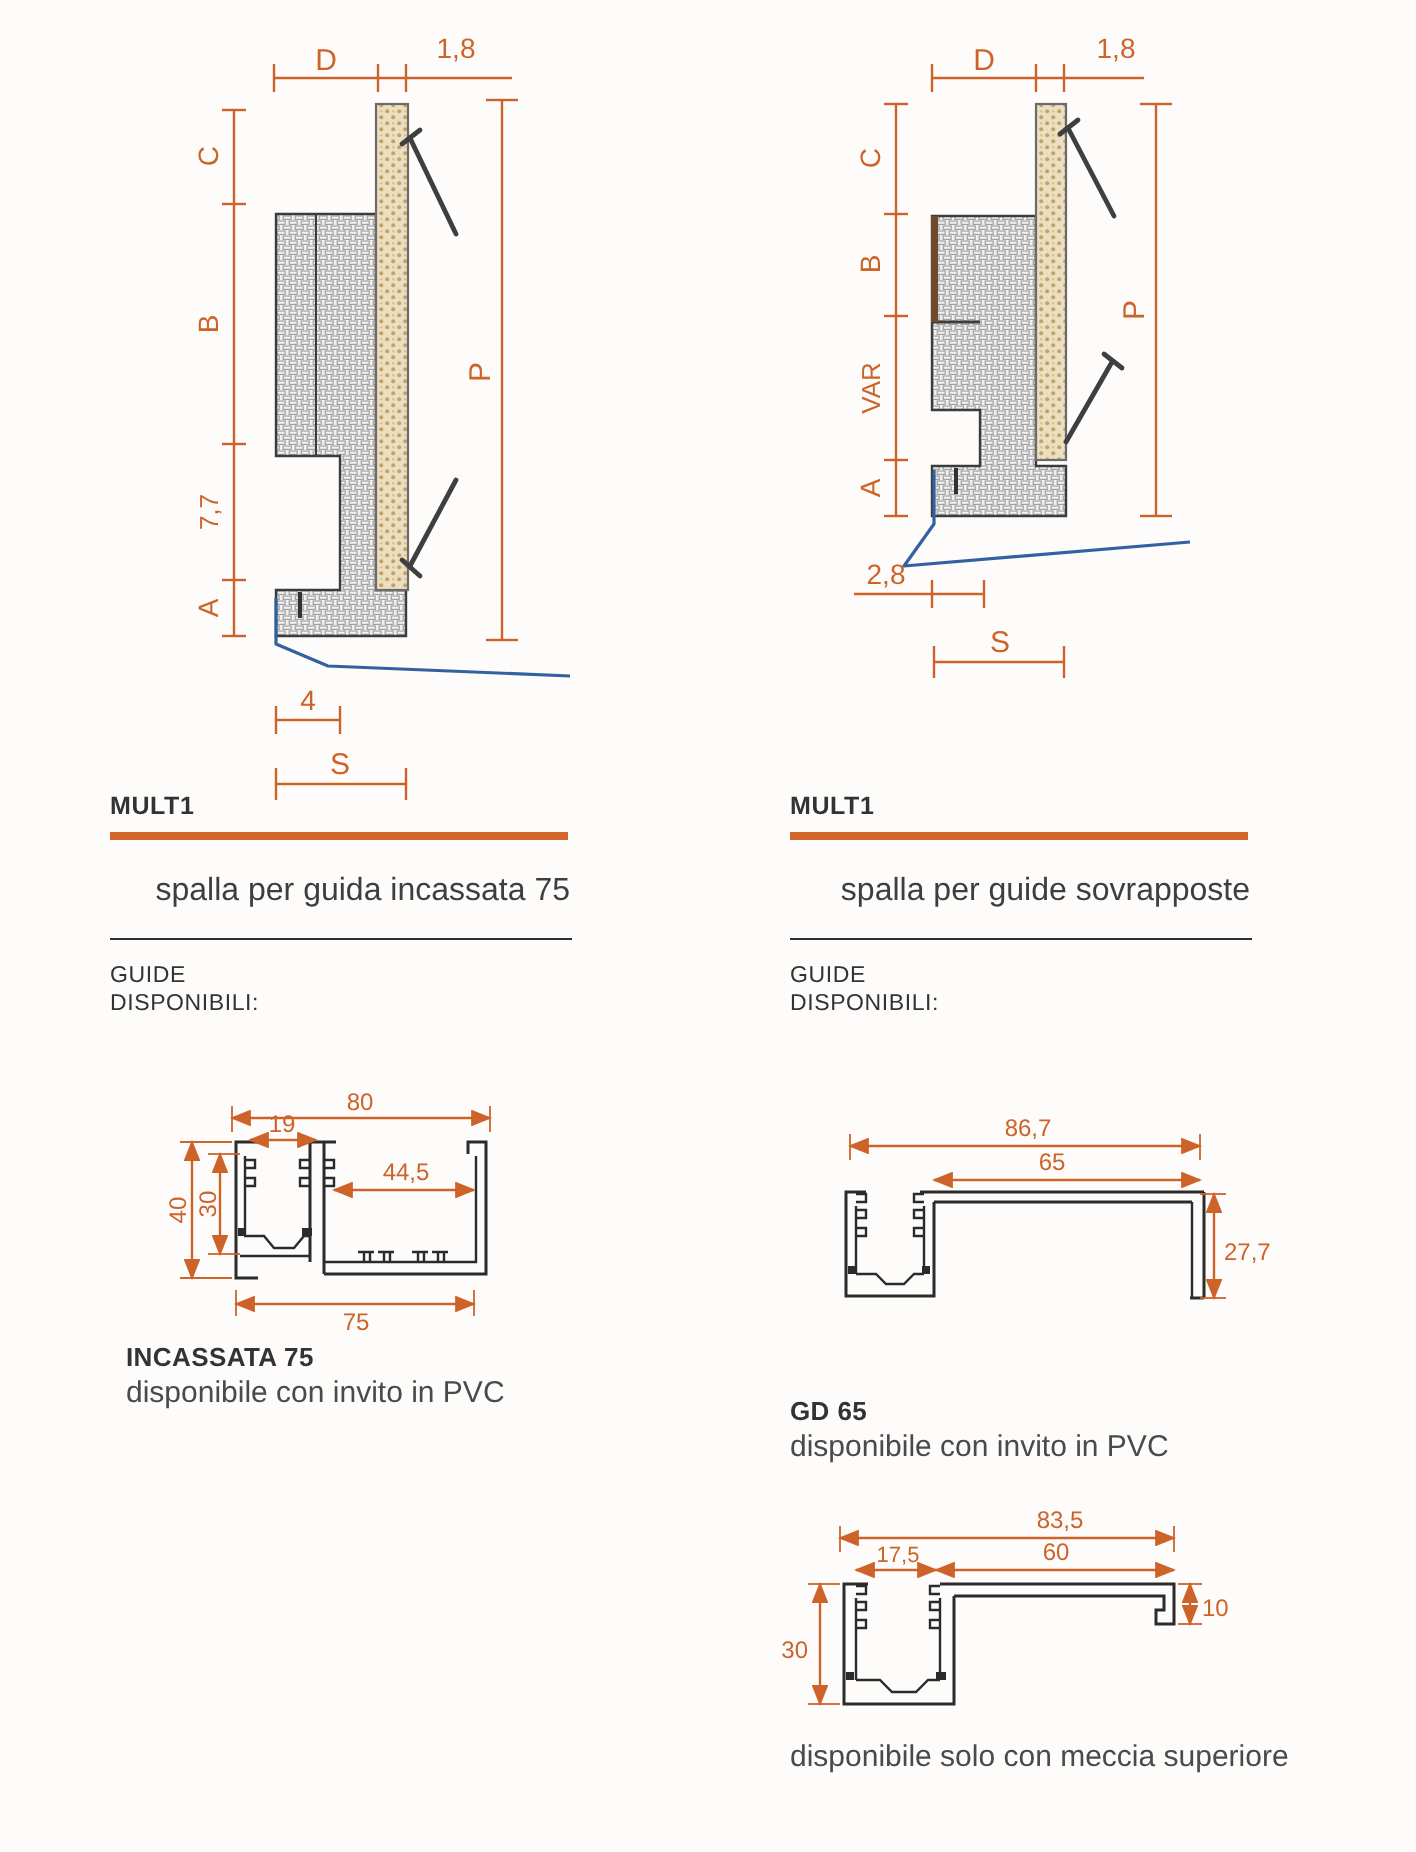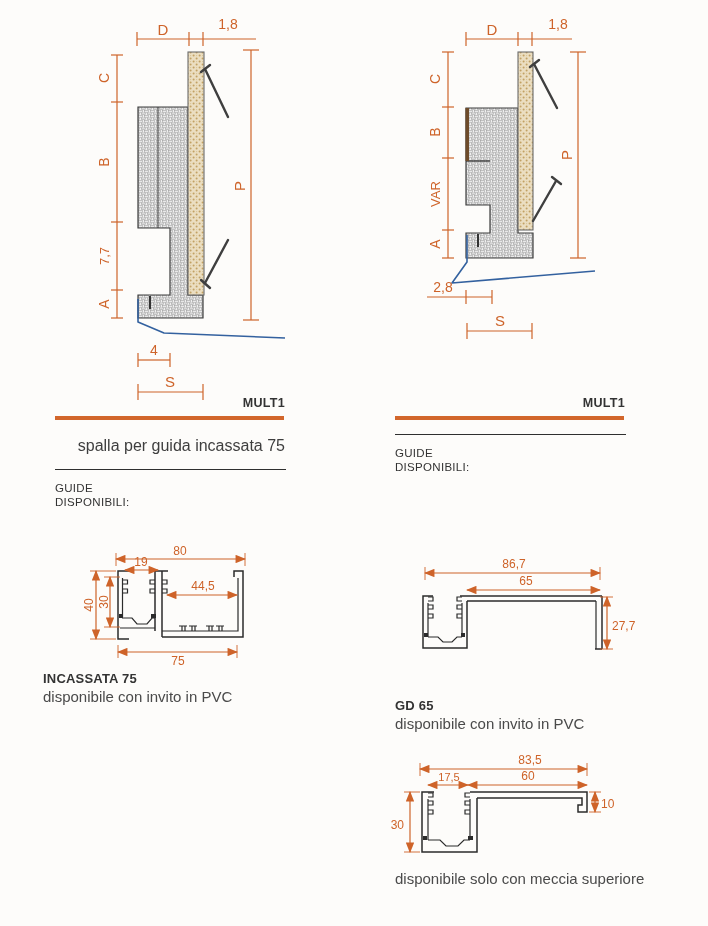--- a/index.html
+++ b/index.html
@@ -1,20 +1,20 @@
 <!DOCTYPE html>
 <html><head>
 <meta charset="utf-8">
 <style>
   html,body{margin:0;padding:0;background:#FDFCFA;}
   #page{position:relative;width:708px;height:926px;background:#FDFCFA;overflow:hidden;
         font-family:"Liberation Sans",sans-serif;}
   svg{position:absolute;left:0;top:0;}
   .abs{position:absolute;}
-  .mult-title{font-size:12.5px;font-weight:700;color:#333;letter-spacing:.3px;text-align:right;}
+  .mult-title{font-size:12.5px;font-weight:700;color:#333;letter-spacing:.3px;}
   .orange-bar{height:4px;background:#D2662B;}
   .caption{font-size:16px;color:#3E3E3E;text-align:right;}
   .thin-rule{border-top:1.5px solid #2F2F2F;height:0;}
   .guide{font-size:11.5px;font-weight:400;color:#333;line-height:14px;letter-spacing:.3px;}
   .pname{font-size:13px;font-weight:700;color:#333;letter-spacing:.2px;}
   .pdesc{font-size:15px;color:#4A4A4A;}
   text{font-family:"Liberation Sans",sans-serif;}
   .dimt{fill:#CE6329;}
   .diml{stroke:#CE6329;stroke-width:1.2;fill:none;}
   .dimthin{stroke:#CE6329;stroke-width:0.9;fill:none;}
@@ -288,28 +288,29 @@
   <div class="thin-rule" style="margin-top:14px;width:231px;"></div>
   <div class="guide" style="margin-top:11px;">
     <div>GUIDE</div>
     <div>DISPONIBILI:</div>
   </div>
 </div>
 
 <div class="abs" style="left:395px;top:396px;width:230px;">
   <div class="mult-title">MULT1</div>
   <div class="orange-bar" style="margin-top:6px;width:229px;"></div>
+  <div class="caption" style="margin-top:17px;">spalla per guide sovrapposte</div>
   <div class="thin-rule" style="margin-top:14px;width:231px;"></div>
   <div class="guide" style="margin-top:11px;">
     <div>GUIDE</div>
     <div>DISPONIBILI:</div>
   </div>
 </div>
 
-<div class="abs" style="left:43px;top:671px;">
+<div class="abs" style="left:63px;top:671px;">
   <div class="pname">INCASSATA 75</div>
   <div class="pdesc" style="margin-top:2px;">disponibile con invito in PVC</div>
 </div>
 
 <div class="abs" style="left:395px;top:671px;margin-top:27px;">
   <div class="pname">GD 65</div>
   <div class="pdesc" style="margin-top:2px;">disponibile con invito in PVC</div>
 </div>
 
 <div class="abs" style="left:395px;top:868px;">

